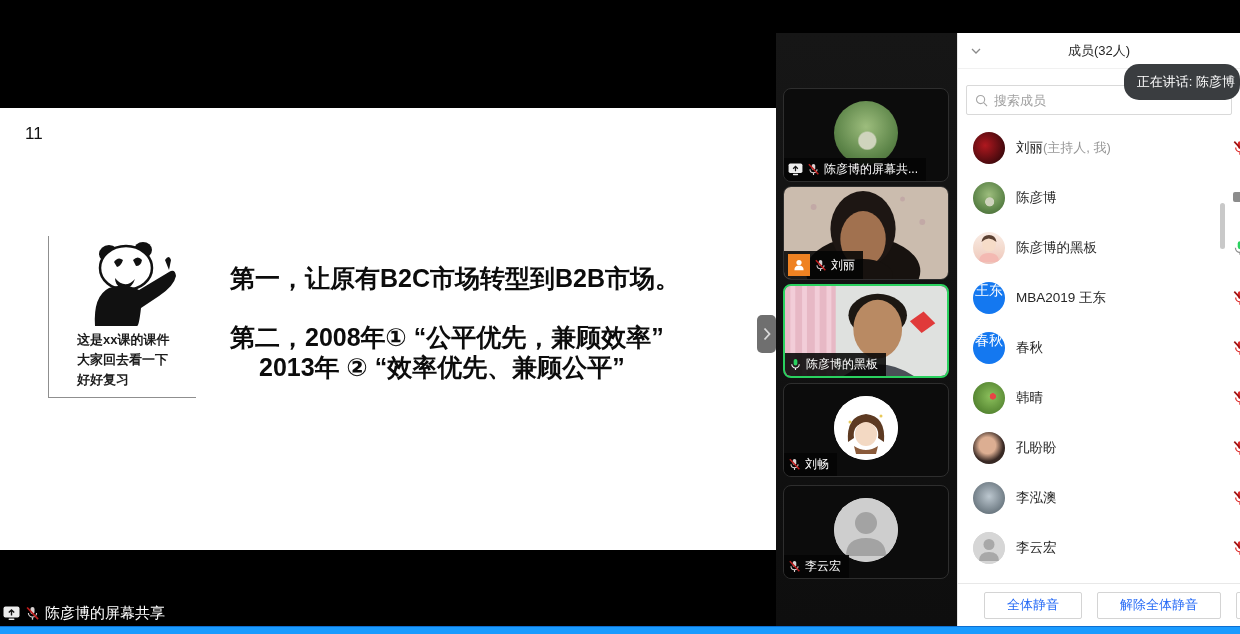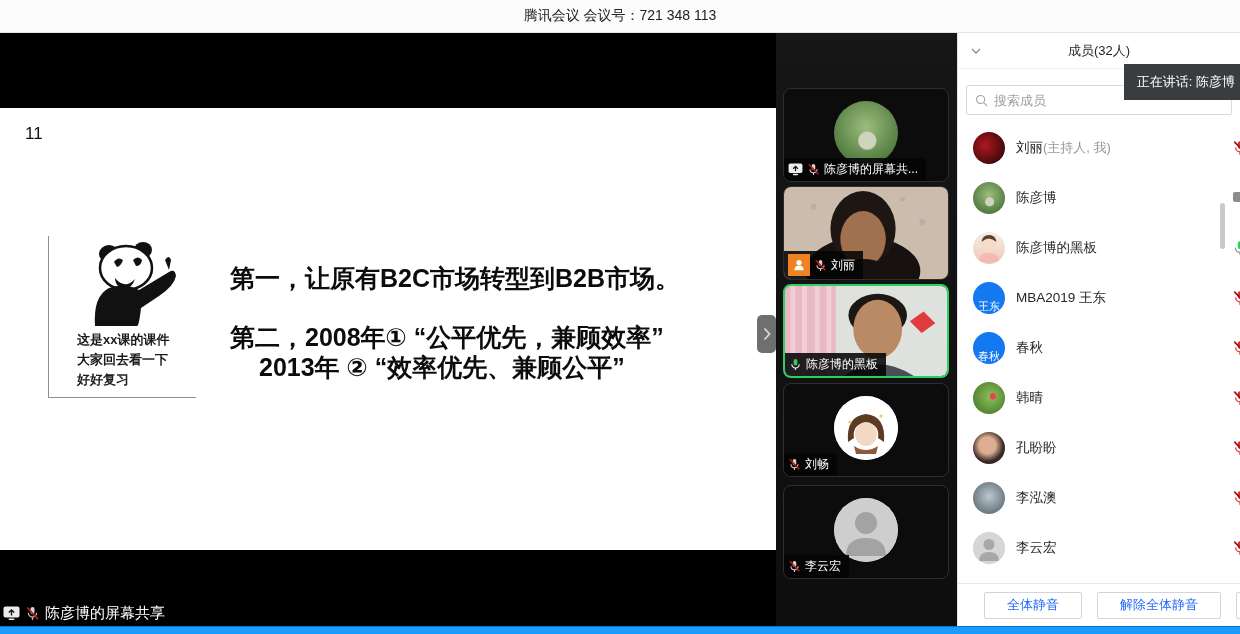--- a/index.html
+++ b/index.html
@@ -50,43 +50,40 @@
   .panel { position:relative; width:283px; height:593px; background:#fff; border-left:1px solid #e4e4e4; flex:none; font-size:13px; }
   .panel-header { height:36px; display:flex; align-items:center; justify-content:center; position:relative; border-bottom:1px solid #f1f1f1; }
   .panel-title { color:#262626; font-size:13px; }
   .collapse-btn { position:absolute; left:10px; top:10px; width:16px; height:16px; display:flex; align-items:center; justify-content:center; cursor:pointer; }
   .search-wrap { padding:8px; }
   .search-box { height:30px; border:1px solid #d9d9d9; border-radius:2px; display:flex; align-items:center; padding:0 8px; gap:6px; background:#fff;margin-top:8px; }
   .search-box input { border:none; outline:none; flex:1; font-size:13px; color:#333; background:transparent; }
   .search-box input::placeholder { color:#9e9e9e; }
   .member-list { position:relative; }
   .member-row { position:relative; height:50px; display:flex; align-items:center; padding-left:15px; cursor:pointer; }
-  .avatar { width:32px; height:32px; border-radius:50%; flex:none; display:flex; align-items:flex-end; justify-content:center; overflow:hidden; color:#fff; font-size:11px; letter-spacing:0; }
+  .avatar { width:32px; height:32px; border-radius:50%; flex:none; display:flex; align-items:flex-start; justify-content:center; overflow:hidden; color:#fff; font-size:14px; letter-spacing:0; }
   .member-name { margin-left:11px; color:#262626; font-size:13.5px; white-space:nowrap; }
   .suffix { color:#969696; font-size:13px; white-space:nowrap; }
   .edge-ic { position:absolute; right:-8px; top:50%; transform:translateY(-50%); width:16px; height:16px; }
   .scroll-thumb { position:absolute; right:15px; top:170px; width:5px; height:46px; background:#c9c9c9; border-radius:3px; cursor:pointer; }
   .panel-footer { position:absolute; left:0; bottom:0; width:100%; height:43px; border-top:1px solid #e8e8e8; background:#fff; display:flex; align-items:center; padding-left:26px; gap:15px; }
   .btn { height:27px; padding:0 22px; border:1px solid #d4d4d4; border-radius:2px; background:#fff; color:#2469f6; font-size:13px; white-space:nowrap; cursor:pointer; flex:none; font-family:inherit; }
-  .tooltip { position:absolute; top:31px; right:0; height:36px; background:#3a3d40; color:#fff; font-size:13px; display:flex; align-items:center; padding:0 5px 0 13px; z-index:10; white-space:nowrap; }
+  .tooltip { position:absolute; top:31px; right:0; height:36px; background:#3a3d40; color:#fff; font-size:13px; display:flex; align-items:center; padding:0 5px 0 13px; z-index:10; white-space:nowrap;border-radius:15px; }
 
   
   .taskbar { position:absolute; left:0; bottom:0; width:100%; height:8px; background:#1a9bff; box-shadow:inset 0 1px 0 #0d6fd1; }
 
   .ic { display:inline-flex; flex:none; }
   svg { display:block; }
 </style>
 </head>
 <body>
 
 <div class="app">
 
-  <div class="titlebar">
-    <span>腾讯会议 会议号：721 348 113</span>
-  </div>
 
   <div class="content">
 
     <div class="main">
       <div class="slide">
         <div class="page-num">11</div>
 
         <div class="meme">
           <svg viewBox="0 0 100 88">
             <ellipse cx="28" cy="16" rx="10" ry="9" fill="#111"></ellipse>

